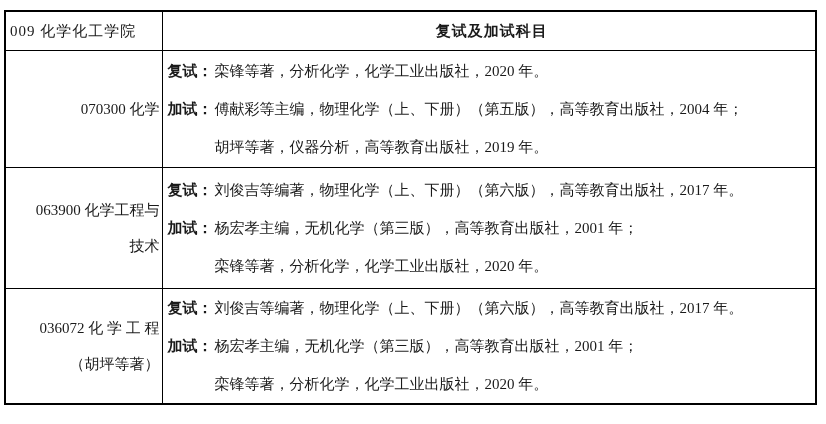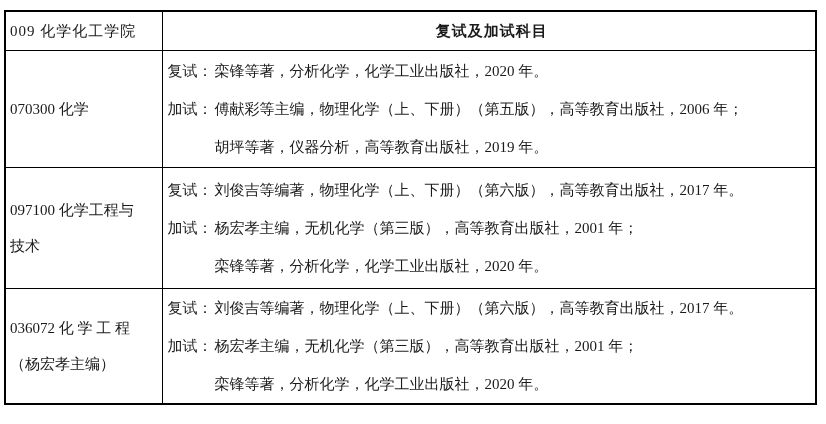--- a/index.html
+++ b/index.html
@@ -41,34 +41,35 @@
     white-space: nowrap;
   }
   .subjects-header-cell {
     font-weight: bold;
     padding-left: 6px !important;
     letter-spacing: 1px;
     text-align: center;
   }
   .program-cell {
     line-height: 36px;
+    text-align: right;
   }
   .program-line { white-space: nowrap; }
   .entries-cell {
     padding-left: 5px !important;
     padding-right: 2px !important;
   }
   .entry {
     line-height: 38px;
     white-space: nowrap;
   }
   .entry-label {
     display: inline-block;
     width: 47px;
-    font-weight: normal;
+    font-weight: bold;
   }
   .row-070300 td { height: 116px; }
   .row-081700 td { height: 120px; }
   .row-085602 td { height: 113px; }
 </style>
 </head>
 <body>
 
 <div class="page">
   <table class="doc-table">
@@ -86,50 +87,50 @@
     <tr class="row-070300">
       <td class="cell-pad-left program-cell">
         <div class="program-line">070300 化学</div>
         <div class="program-line"></div>
       </td>
       <td class="entries-cell">
         <div class="entry">
           <span class="entry-label">复试：</span><span>栾锋等著，分析化学，化学工业出版社，2020 年。</span>
         </div>
         <div class="entry">
-          <span class="entry-label">加试：</span><span>傅献彩等主编，物理化学（上、下册）（第五版），高等教育出版社，2006 年；</span>
+          <span class="entry-label">加试：</span><span>傅献彩等主编，物理化学（上、下册）（第五版），高等教育出版社，2004 年；</span>
         </div>
         <div class="entry">
           <span class="entry-label"></span><span>胡坪等著，仪器分析，高等教育出版社，2019 年。</span>
         </div>
       </td>
     </tr>
 
     <tr class="row-081700">
       <td class="cell-pad-left program-cell">
-        <div class="program-line">097100 化学工程与</div>
+        <div class="program-line">063900 化学工程与</div>
         <div class="program-line">技术</div>
       </td>
       <td class="entries-cell">
         <div class="entry">
           <span class="entry-label">复试：</span><span>刘俊吉等编著，物理化学（上、下册）（第六版），高等教育出版社，2017 年。</span>
         </div>
         <div class="entry">
           <span class="entry-label">加试：</span><span>杨宏孝主编，无机化学（第三版），高等教育出版社，2001 年；</span>
         </div>
         <div class="entry">
           <span class="entry-label"></span><span>栾锋等著，分析化学，化学工业出版社，2020 年。</span>
         </div>
       </td>
     </tr>
 
     <tr class="row-085602">
       <td class="cell-pad-left program-cell">
         <div class="program-line">036072 化 学 工 程</div>
-        <div class="program-line">（杨宏孝主编）</div>
+        <div class="program-line">（胡坪等著）</div>
       </td>
       <td class="entries-cell">
         <div class="entry">
           <span class="entry-label">复试：</span><span>刘俊吉等编著，物理化学（上、下册）（第六版），高等教育出版社，2017 年。</span>
         </div>
         <div class="entry">
           <span class="entry-label">加试：</span><span>杨宏孝主编，无机化学（第三版），高等教育出版社，2001 年；</span>
         </div>
         <div class="entry">
           <span class="entry-label"></span><span>栾锋等著，分析化学，化学工业出版社，2020 年。</span>

